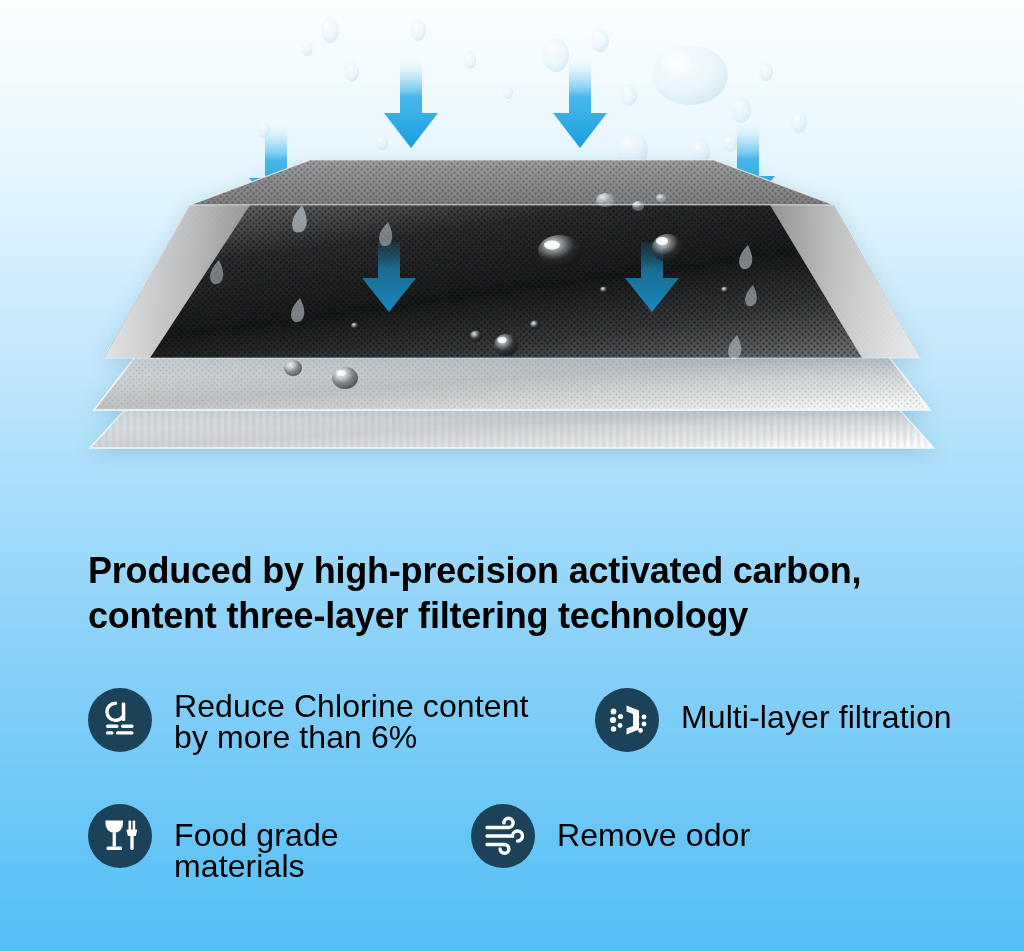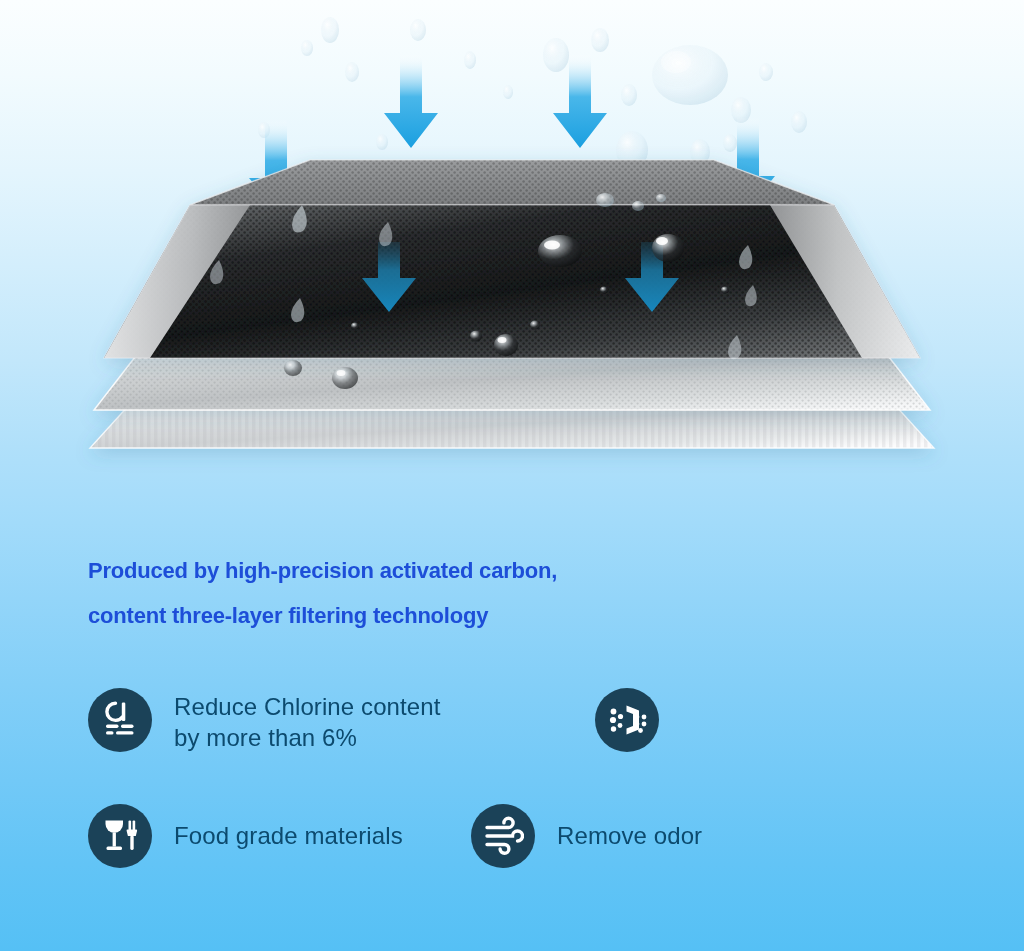--- a/index.html
+++ b/index.html
@@ -31,23 +31,23 @@
   }
   #hero svg { display:block; width:1024px; height:500px; }
 
   
   #headline {
     position:absolute;
     left:88px; top:548px;
     width:880px;
   }
   #headline .line {
-    font-size:22px;
+    font-size:36px;
     font-weight:bold;
-    color:#1d4ed8;
+    color:#000000;
     letter-spacing:-0.2px;
     line-height:45px;
     white-space:nowrap;
   }
 
   
   #features {
     position:absolute;
     left:88px; top:686px;
     width:890px;
@@ -70,22 +70,22 @@
     background:#1b4258;
     flex:0 0 64px;
     display:flex;
     align-items:center;
     justify-content:center;
     margin-top:2px;
   }
   .feature .icon-circle svg { display:block; }
   .feature .label {
     margin-left:22px;
-    font-size:24px;
-    color:#0c4a6e;
+    font-size:32px;
+    color:#000000;
     line-height:31px;
     font-weight:400;
     letter-spacing:0.1px;
     padding-top:5px;
   }
   .feature.row2-align .icon-circle { margin-top:0; }
   .feature .label.single { padding-top:16px; }
 </style>
 </head>
 <body>
@@ -346,20 +346,21 @@
           <circle cx="14" cy="26.5" r="2.4" fill="#ffffff"></circle>
           <circle cx="7.5" cy="30" r="2.7" fill="#ffffff"></circle>
 
           <circle cx="31" cy="18" r="2.4" fill="#ffffff"></circle>
           <circle cx="38" cy="18" r="2.4" fill="#ffffff"></circle>
           <circle cx="31" cy="25" r="2.4" fill="#ffffff"></circle>
           <circle cx="38" cy="25" r="2.4" fill="#ffffff"></circle>
           <circle cx="34.5" cy="31.5" r="2.4" fill="#ffffff"></circle>
         </svg>
       </div>
+      <div class="label single">Multi-layer filtration</div>
     </div>
 
   </div>
 
   <div class="feature-row row-2">
 
     <div class="feature right row2-align">
       <div class="icon-circle">
         <svg width="42" height="42" viewBox="0 0 42 42">
 

